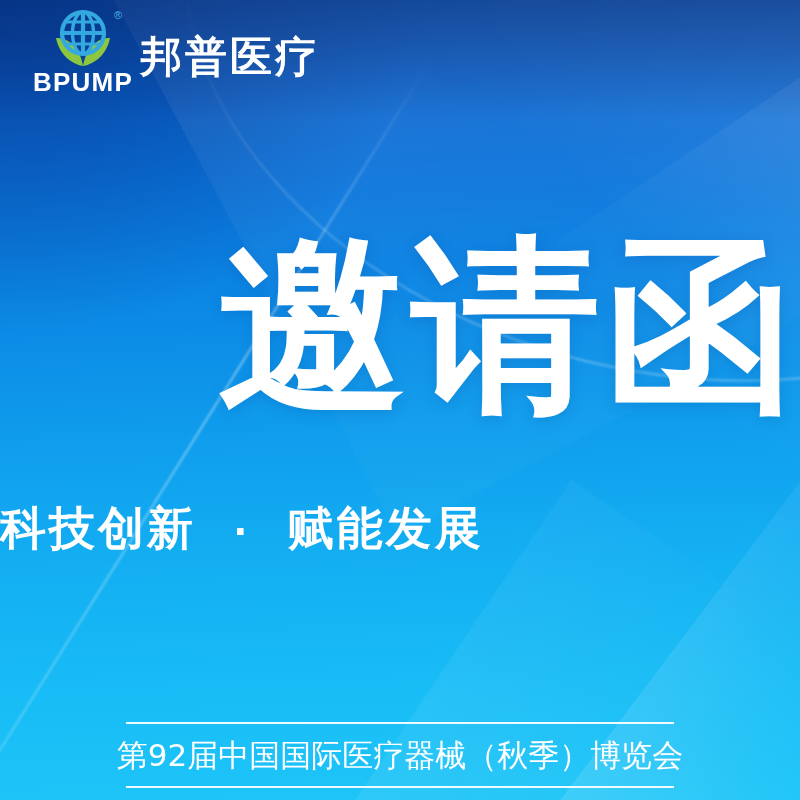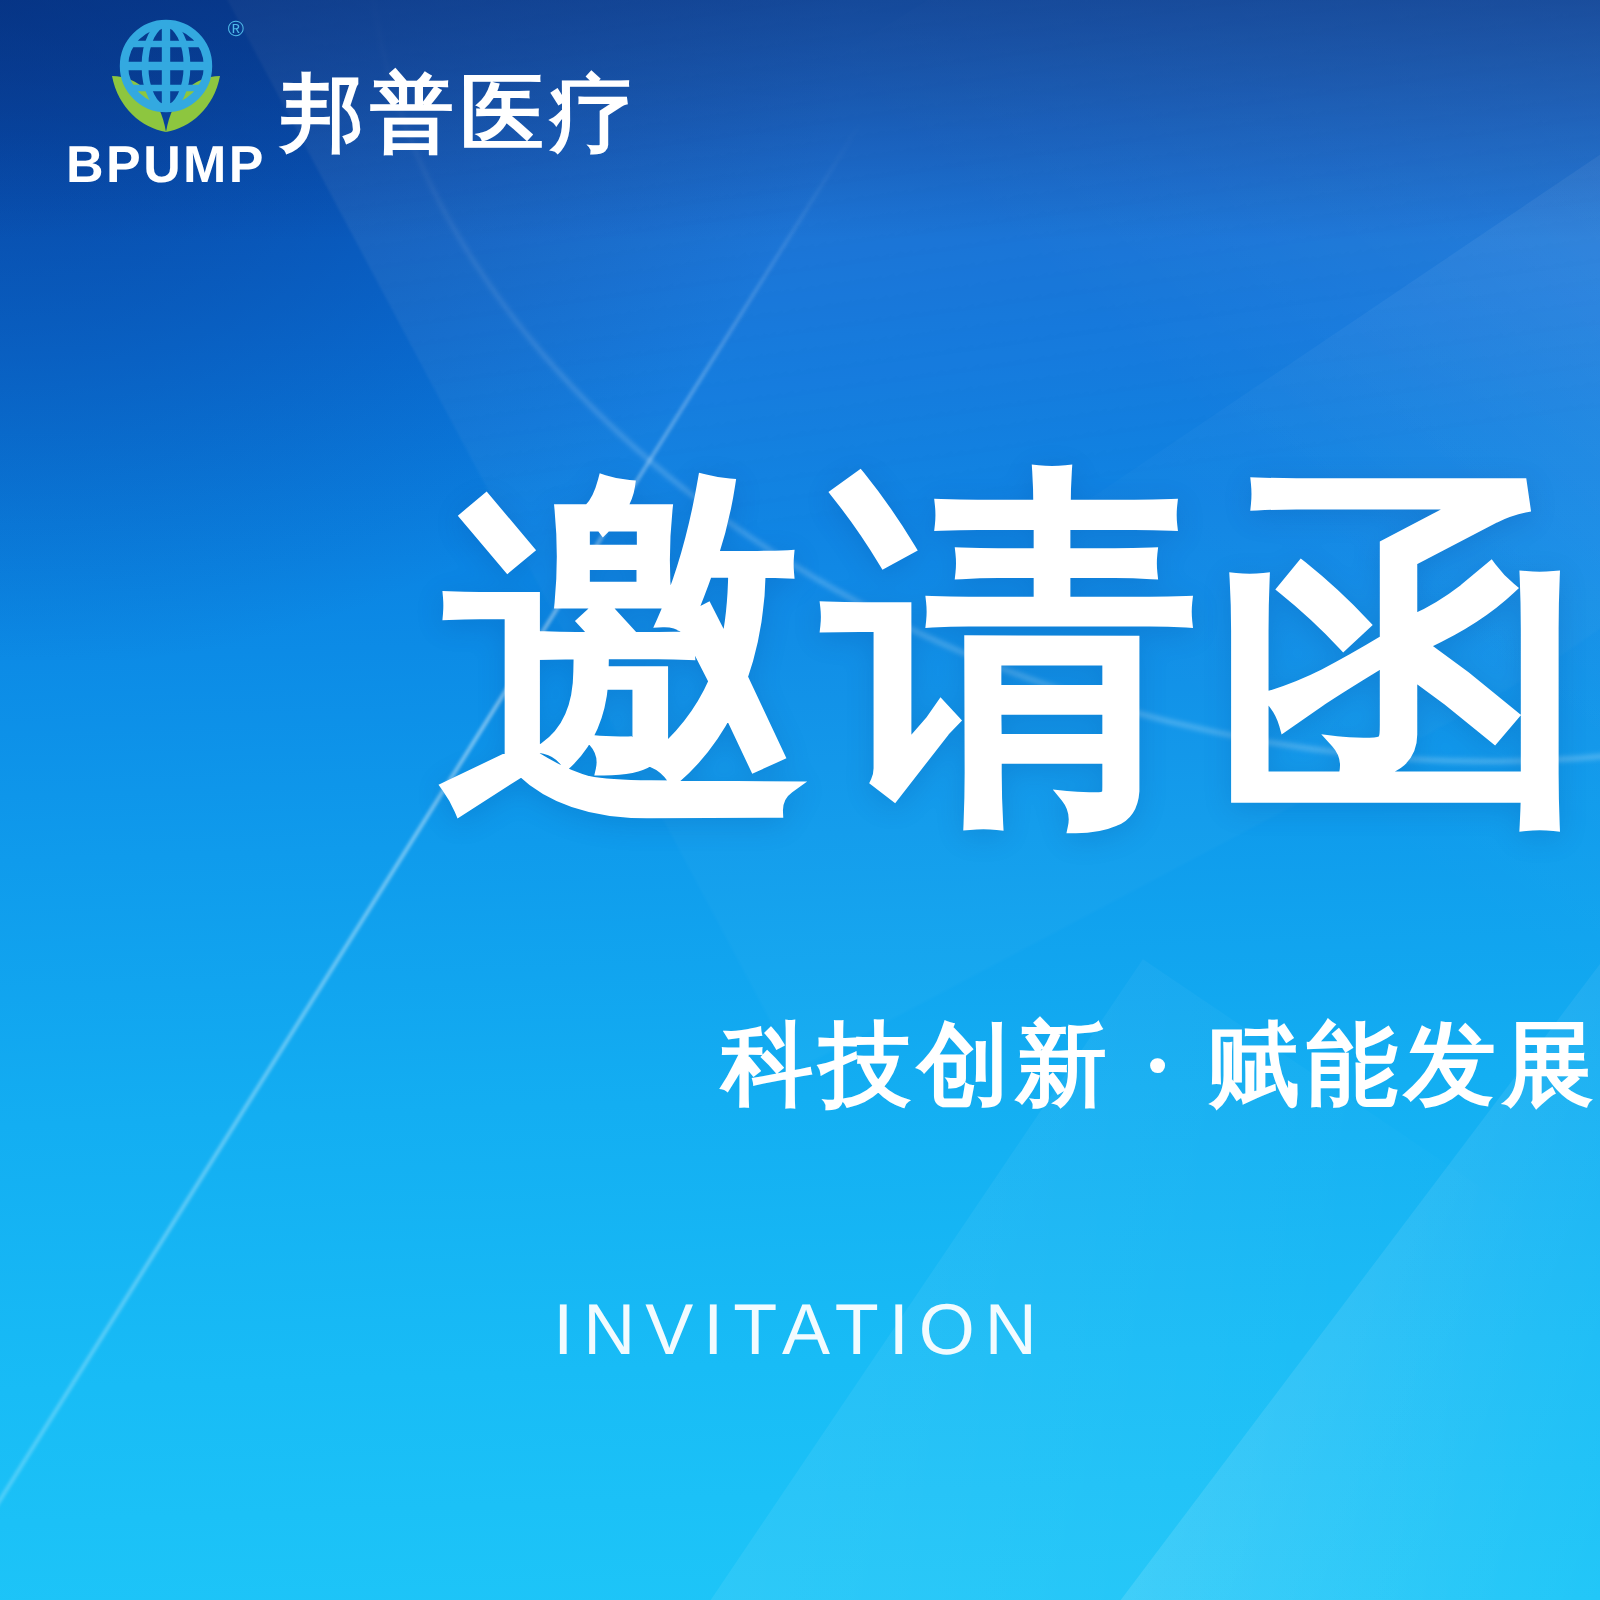--- a/index.html
+++ b/index.html
@@ -212,22 +212,22 @@
     color: #ffffff;
     line-height: 1;
     letter-spacing: 6px;
     text-shadow: 0 3px 14px rgba(0, 60, 140, 0.18);
   }
   .title-sub {
     position: absolute;
     top: 505px;
     left: 0;
     right: 0;
-    text-align: right;
-    font-family: Liberation Serif, serif;
+    text-align: left;
+    font-family: Liberation Mono, monospace;
     font-size: 46px;
     font-weight: 700;
     color: #ffffff;
     letter-spacing: 3px;
     line-height: 1.2;
   }
   .title-en {
     position: absolute;
     top: 644px;
     left: 0;
@@ -307,17 +307,21 @@
       <div class="logo-word">BPUMP</div>
     </div>
     <div class="brand-name">邦普医疗</div>
   </div>
 
   <div class="content">
     <div class="title-main">邀请函</div>
 
     <div class="title-sub">科技创新 · 赋能发展</div>
 
-    <div class="title-en">INVITATION</div>
   </div>
 
+  <div class="event-block">
+    <div class="rule"></div>
+    <div class="event-text">第92届中国国际医疗器械（秋季）博览会</div>
+    <div class="rule"></div>
+  </div>
 
 </div>
 
 </body></html>

